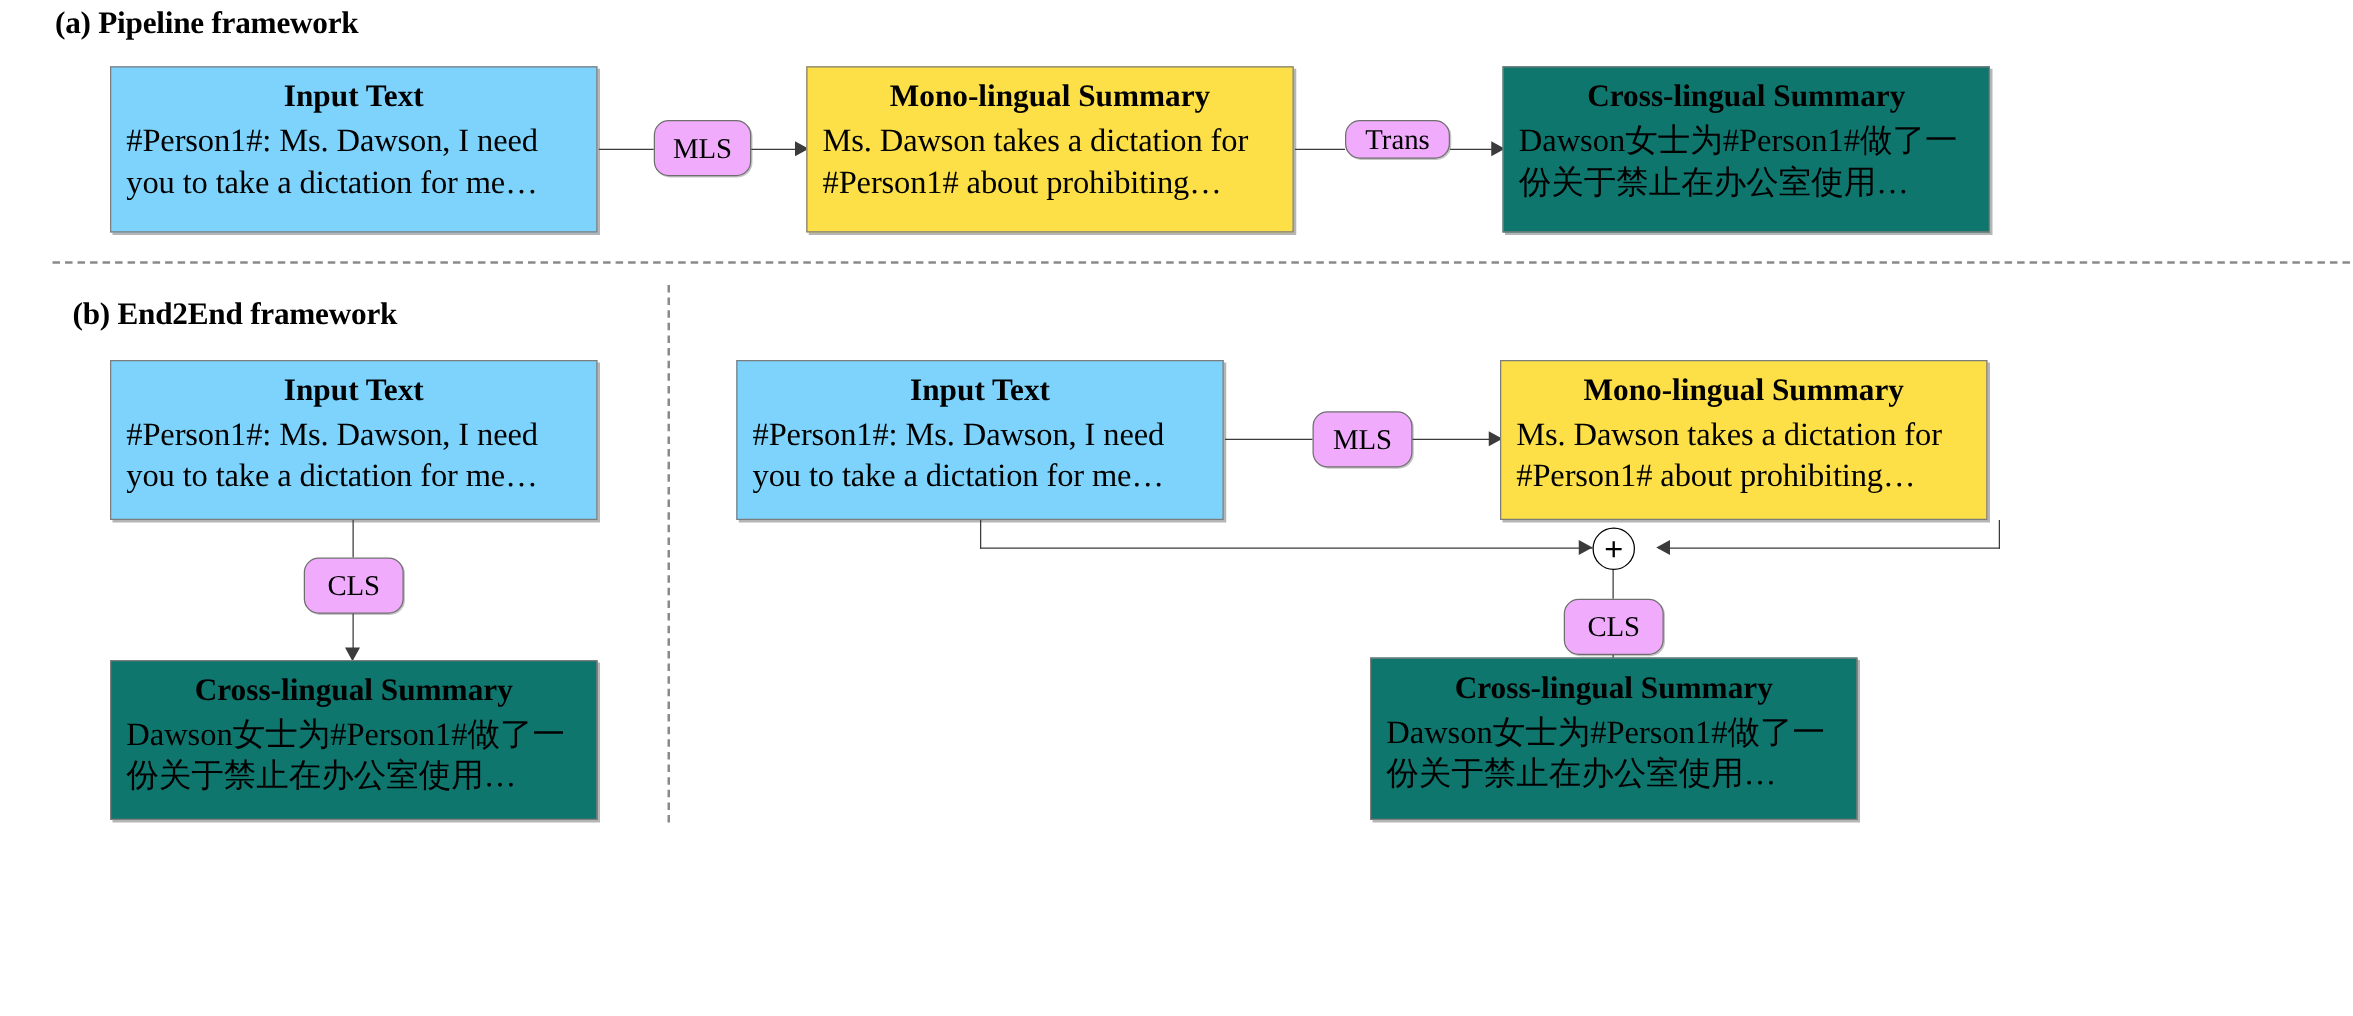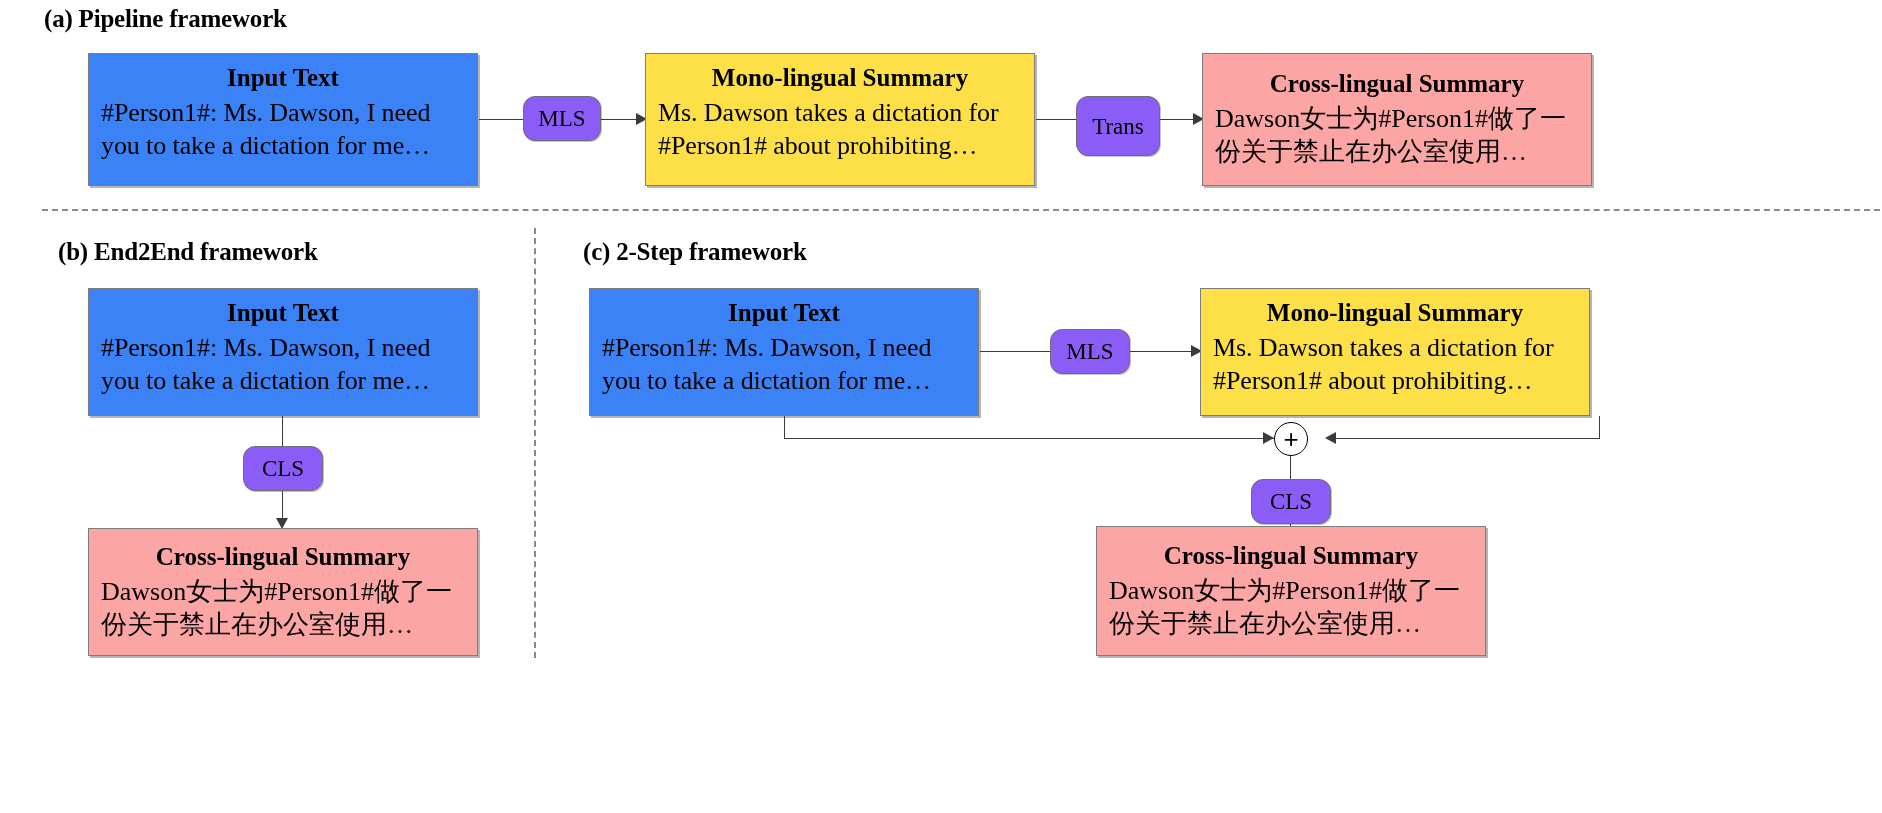--- a/index.html
+++ b/index.html
@@ -31,23 +31,23 @@
   .box {
     position: absolute;
     box-sizing: border-box;
     border: 1px solid #7d7d7d;
     box-shadow: 2px 2px 0 rgba(120,120,120,0.55);
     padding: 8px 12px 10px 12px;
     display: flex;
     flex-direction: column;
     align-items: stretch;
   }
-  .box.blue   { background: #3b82f6; }
+  .box.blue   { background: #7dd3fc; }
   .box.green  { background: #fde047; }
-  .box.yellow { background: #fca5a5; justify-content: center; }
+  .box.yellow { background: #0f766e; }
   .box-title {
     text-align: center;
     font-weight: bold;
     font-size: 25px;
     line-height: 1.25;
     margin-bottom: 4px;
     white-space: nowrap;
   }
   .box-body {
     font-size: 26px;
@@ -57,21 +57,21 @@
   }
   .box-body.cjk {
     letter-spacing: 0px;
   }
 
   .pill {
     position: absolute;
     box-sizing: border-box;
     border: 1px solid #6f6f6f;
     border-radius: 12px;
-    background: #8b5cf6;
+    background: #f0abfc;
     display: flex;
     align-items: center;
     justify-content: center;
     font-size: 23px;
     line-height: 1;
     box-shadow: 1px 1px 0 rgba(140,140,140,0.5);
   }
   .plus {
     position: absolute;
     box-sizing: border-box;
@@ -142,21 +142,21 @@
   </div>
   <div class="conn h-line" style="left:565px; top:119px; width:36px;"></div>
   <div class="arrowhead arrow-right" style="left:600px; top:113px;"></div>
 
   <div class="box green" style="left:609px; top:53px; width:390px; height:133px;">
     <div class="box-title">Mono-lingual Summary</div>
     <div class="box-body">Ms. Dawson takes a dictation for #Person1# about prohibiting…</div>
   </div>
 
   <div class="conn h-line" style="left:1000px; top:119px; width:40px;"></div>
-  <div class="pill" style="left:1040px; top:96px; width:84px; height:60px;">
+  <div class="pill" style="left:1040px; top:96px; width:84px; height:31px;">
     <span>Trans</span>
   </div>
   <div class="conn h-line" style="left:1124px; top:119px; width:34px;"></div>
   <div class="arrowhead arrow-right" style="left:1157px; top:113px;"></div>
 
   <div class="box yellow" style="left:1166px; top:53px; width:390px; height:133px;">
     <div class="box-title">Cross-lingual Summary</div>
     <div class="box-body cjk">Dawson女士为#Person1#做了一份关于禁止在办公室使用…</div>
   </div>
 
@@ -175,21 +175,20 @@
     <span>CLS</span>
   </div>
   <div class="conn v-line" style="left:246px; top:491px; height:30px;"></div>
   <div class="arrowhead arrow-down" style="left:240px; top:518px;"></div>
 
   <div class="box yellow" style="left:52px; top:528px; width:390px; height:128px;">
     <div class="box-title">Cross-lingual Summary</div>
     <div class="box-body cjk">Dawson女士为#Person1#做了一份关于禁止在办公室使用…</div>
   </div>
 
-  <div class="panel-title" style="left:547px; top:238px;">(c) 2-Step framework</div>
 
   <div class="box blue" style="left:553px; top:288px; width:390px; height:128px;">
     <div class="box-title">Input Text</div>
     <div class="box-body">#Person1#: Ms. Dawson, I need you to take a dictation for me…</div>
   </div>
 
   <div class="conn h-line" style="left:944px; top:351px; width:70px;"></div>
   <div class="pill" style="left:1014px; top:329px; width:80px; height:45px;">
     <span>MLS</span>
   </div>

